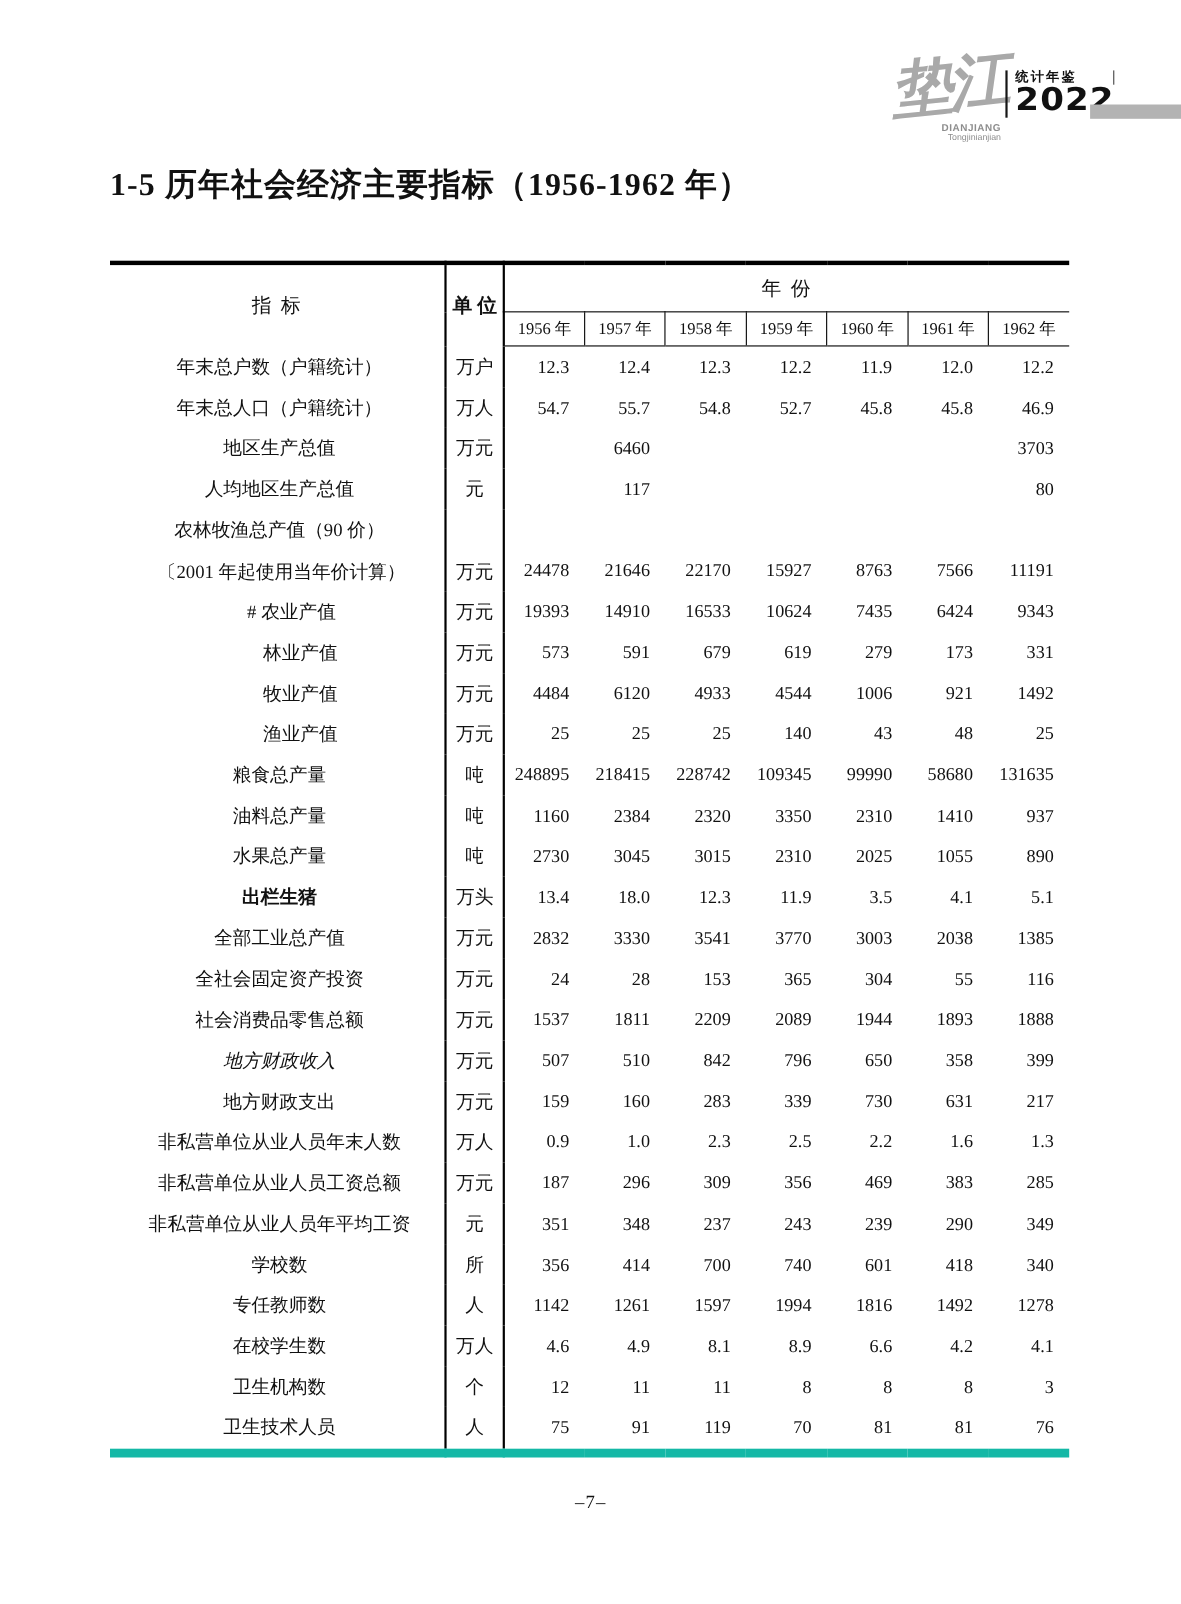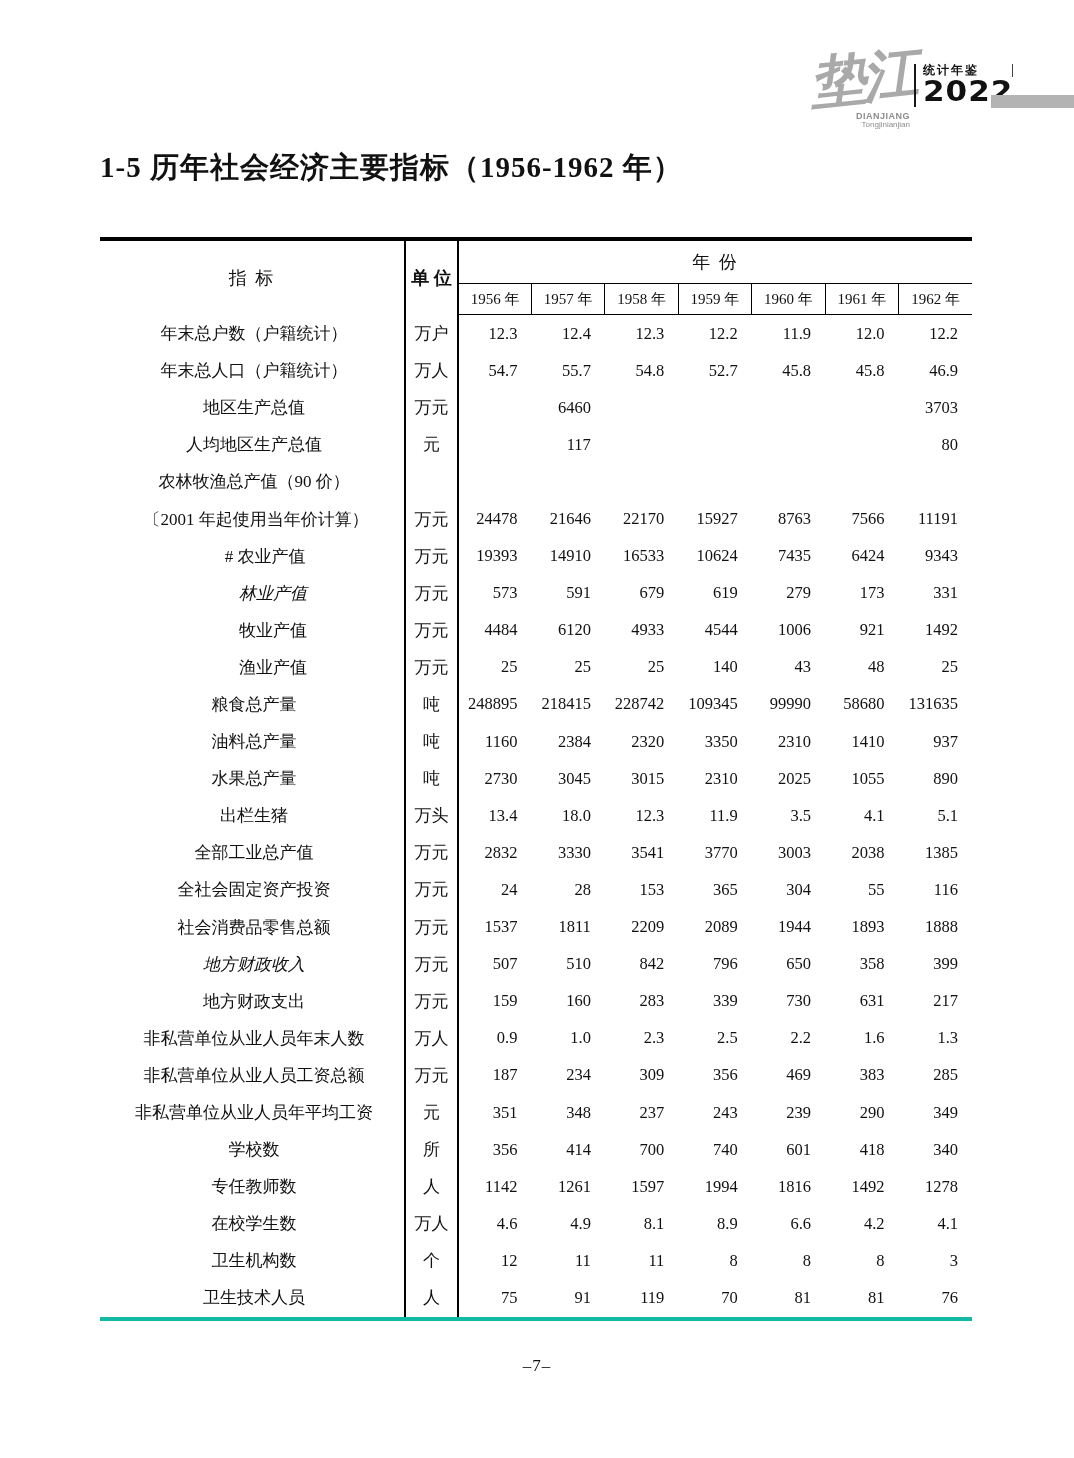--- a/index.html
+++ b/index.html
@@ -47,21 +47,21 @@
   
   .page-title{
     position:absolute;left:100px;top:148px;
     font-size:29px;font-weight:bold;letter-spacing:1px;
     margin:0;
   }
   
   .table-wrap{position:absolute;left:100px;top:237px;width:872px;}
   table{
     border-collapse:collapse;table-layout:fixed;width:872px;
-    border-top:4px solid #000;border-bottom:4px solid #14b8a6;
+    border-top:4px solid #000;border-bottom:8px solid #14b8a6;
     font-size:17px;
   }
   col.c-ind{width:305px;}
   col.c-unit{width:53px;}
   col.c-year{width:73.4px;}
   th{font-weight:normal;}
   .h-indicator{border-right:2px solid #000;font-size:18px;letter-spacing:2px;}
   .h-unit{border-right:2px solid #000;font-size:18px;font-weight:bold;}
   .h-years{border-bottom:1.5px solid #000;height:40px;font-size:18px;letter-spacing:2px;}
   .h-year{
@@ -197,21 +197,21 @@
           <td class="unit">万元</td>
           <td class="value">19393</td>
           <td class="value">14910</td>
           <td class="value">16533</td>
           <td class="value">10624</td>
           <td class="value">7435</td>
           <td class="value">6424</td>
           <td class="value">9343</td>
         </tr>
         <tr>
-          <td class="indicator" style="padding-left: 42px; font-style: italic;">林业产值</td>
+          <td class="indicator" style="padding-left: 42px;">林业产值</td>
           <td class="unit">万元</td>
           <td class="value">573</td>
           <td class="value">591</td>
           <td class="value">679</td>
           <td class="value">619</td>
           <td class="value">279</td>
           <td class="value">173</td>
           <td class="value">331</td>
         </tr>
         <tr>
@@ -263,21 +263,21 @@
           <td class="unit">吨</td>
           <td class="value">2730</td>
           <td class="value">3045</td>
           <td class="value">3015</td>
           <td class="value">2310</td>
           <td class="value">2025</td>
           <td class="value">1055</td>
           <td class="value">890</td>
         </tr>
         <tr>
-          <td class="indicator" style="padding-left: 4px;">出栏生猪</td>
+          <td class="indicator" style="padding-left: 4px; font-weight: bold;">出栏生猪</td>
           <td class="unit">万头</td>
           <td class="value">13.4</td>
           <td class="value">18.0</td>
           <td class="value">12.3</td>
           <td class="value">11.9</td>
           <td class="value">3.5</td>
           <td class="value">4.1</td>
           <td class="value">5.1</td>
         </tr>
         <tr>
@@ -343,21 +343,21 @@
           <td class="value">2.3</td>
           <td class="value">2.5</td>
           <td class="value">2.2</td>
           <td class="value">1.6</td>
           <td class="value">1.3</td>
         </tr>
         <tr>
           <td class="indicator" style="padding-left: 4px;">非私营单位从业人员工资总额</td>
           <td class="unit">万元</td>
           <td class="value">187</td>
-          <td class="value">234</td>
+          <td class="value">296</td>
           <td class="value">309</td>
           <td class="value">356</td>
           <td class="value">469</td>
           <td class="value">383</td>
           <td class="value">285</td>
         </tr>
         <tr>
           <td class="indicator" style="padding-left: 4px; margin-left: 20px;">非私营单位从业人员年平均工资</td>
           <td class="unit">元</td>
           <td class="value">351</td>

